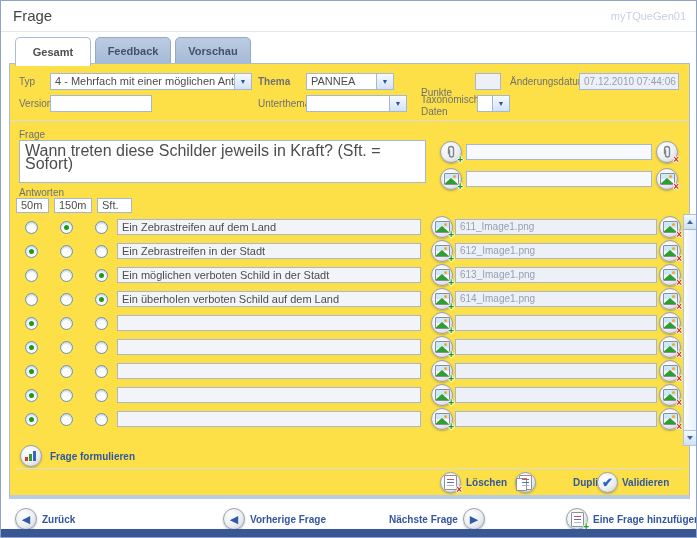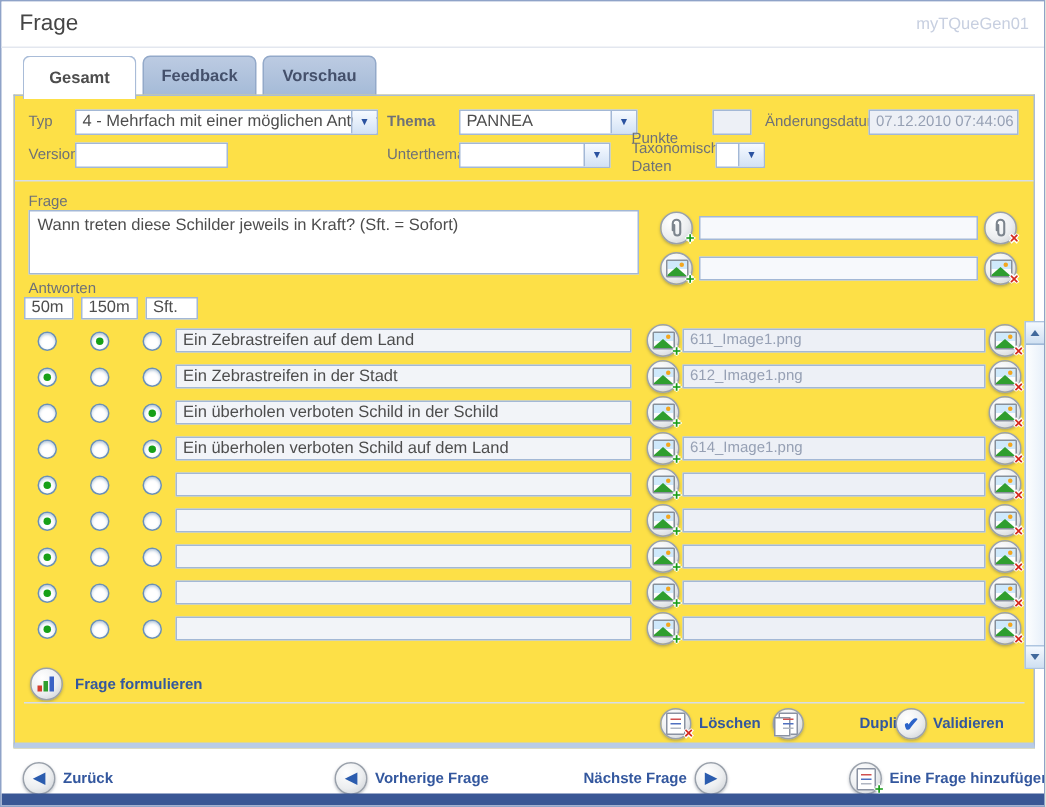--- a/index.html
+++ b/index.html
@@ -25,21 +25,21 @@
   .field{position:absolute;box-sizing:border-box;height:17px;background:#fff;border:1px solid #a3b8d6;
          font-size:11px;line-height:15px;padding:0 4px;color:#4d4d4d;overflow:hidden;white-space:nowrap;}
   .field.gray{background:#edf0f6;color:#96a0b4;}
   .select{position:absolute;box-sizing:border-box;height:17px;background:#fff;border:1px solid #a3b8d6;
           font-size:11px;line-height:15px;padding:0 20px 0 4px;color:#4d4d4d;overflow:hidden;white-space:nowrap;}
   .select::after{content:'▼';position:absolute;right:0;top:0;bottom:0;width:16px;text-align:center;
           font-size:7px;line-height:15px;color:#2a52a0;background:linear-gradient(#f6faff,#d3e2f5);
           border-left:1px solid #a3b8d6;}
   .sep{position:absolute;left:0;right:0;border-top:1px solid #d6dde9;}
   .textarea{position:absolute;box-sizing:border-box;background:#fff;border:1px solid #a3b8d6;
-          font-size:11px;color:#4d4d4d;padding:3px 5px;line-height:13px;}
+          font-size:16px;color:#4d4d4d;padding:3px 5px;line-height:13px;}
   
   .cbtn{position:absolute;width:22px;height:22px;border-radius:50%;border:1px solid #9aa1ab;box-sizing:border-box;
         background:radial-gradient(circle at 35% 30%,#ffffff 0%,#eceef0 55%,#c8ccd2 100%);
         box-shadow:0 1px 2px rgba(60,70,90,.35);display:flex;align-items:center;justify-content:center;}
   .badge{position:absolute;right:-2px;bottom:-3px;font-weight:bold;font-size:10px;line-height:10px;
          text-shadow:-1px 0 #fff,1px 0 #fff,0 -1px #fff,0 1px #fff;}
   .badge.plus{color:#179c17;} .badge.cross{color:#d42a1e;}
   .ico-img{position:relative;width:13px;height:10px;border:1px solid #87909b;border-radius:1px;overflow:hidden;
          background:linear-gradient(#cfe9fb 0 55%,#fdfdfd 55%);}
   .ico-img::before{content:'';position:absolute;bottom:-1px;left:-2px;border-left:8px solid transparent;
@@ -100,21 +100,21 @@
     </div>
   <div class="tab inactive t1">
       <span>Feedback</span>
     </div>
 
   <div class="panel">
 
     <div class="lbl" style="left:9px;top:12px;">Typ</div>
     <div class="select" style="left:40px;top:9px;width:202px;">4 - Mehrfach mit einer möglichen Antwort-3 Spalt</div>
     <div class="lbl" style="left:248px;top:12px;font-weight:bold;">Thema</div>
-    <div class="select" style="left:296px;top:9px;width:119px;">PANNEA</div>
+    <div class="select" style="left:296px;top:9px;width:88px;">PANNEA</div>
     <div class="lbl" style="left:411px;top:12px;margin-top:11px;">Punkte</div>
     <div class="field gray" style="left:465px;top:9px;width:26px;"></div>
     <div class="lbl" style="left:500px;top:12px;">Änderungsdatum</div>
     <div class="field gray" style="left:569px;top:9px;width:100px;font-size:10px;">07.12.2010 07:44:06</div>
 
     <div class="lbl" style="left:9px;top:34px;">Version</div>
     <div class="field" style="left:40px;top:31px;width:102px;"></div>
     <div class="lbl" style="left:248px;top:34px;">Unterthema</div>
     <div class="select" style="left:296px;top:31px;width:101px;"></div>
     <div class="lbl" style="left:411px;top:30px;">Taxonomische</div>
@@ -185,25 +185,26 @@
     <div class="cbtn row-btn" style="left:649px;">
       <span class="ico-img"></span>
       <span class="badge cross">×</span>
     </div>
   </div>
 
   <div class="ans-row">
     <span class="radio r0"></span>
     <span class="radio r1"></span>
     <span class="radio r2 checked"></span>
-    <div class="field ans-text">Ein überholen verboten Schild in der Schild</div>
-    <div class="cbtn row-btn" style="left:421px;">
-      <span class="ico-img"></span>
-      <span class="badge plus">+</span>
-    </div>
+    <div class="field ans-text">Ein möglichen verboten Schild in der Stadt</div>
+    <div class="cbtn row-btn" style="left:421px;">
+      <span class="ico-img"></span>
+      <span class="badge plus">+</span>
+    </div>
+    <div class="field gray img-name">613_Image1.png</div>
     <div class="cbtn row-btn" style="left:649px;">
       <span class="ico-img"></span>
       <span class="badge cross">×</span>
     </div>
   </div>
 
   <div class="ans-row">
     <span class="radio r0"></span>
     <span class="radio r1"></span>
     <span class="radio r2 checked"></span>

